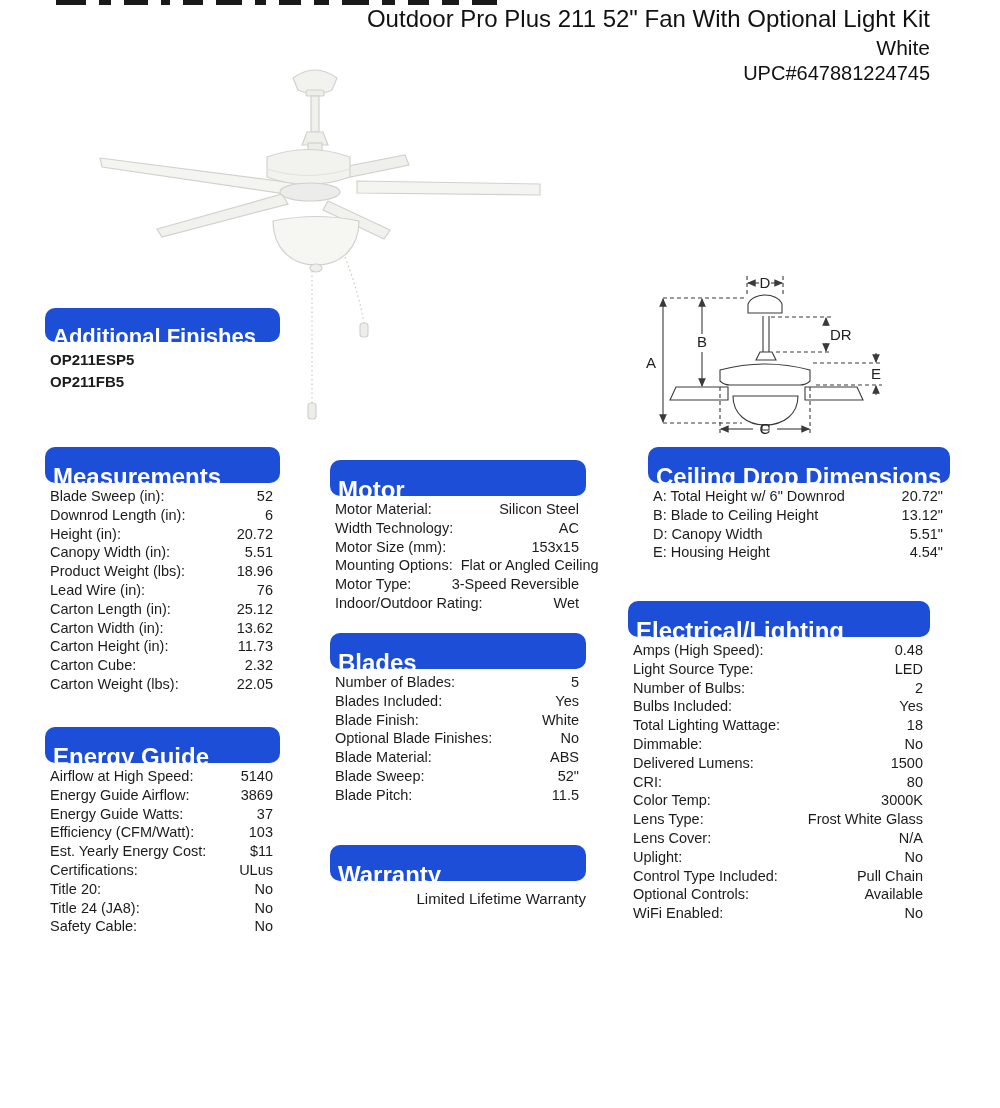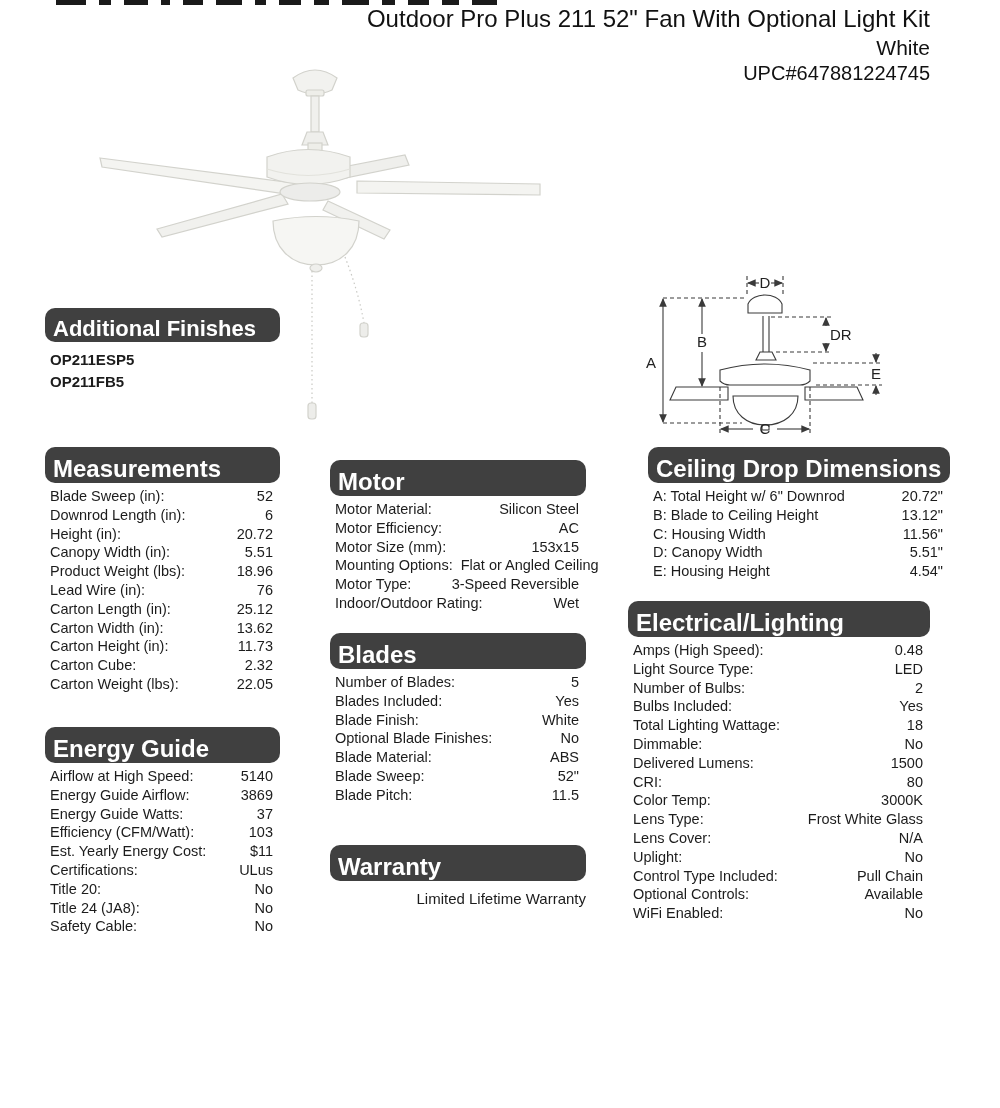--- a/index.html
+++ b/index.html
@@ -14,22 +14,22 @@
   
   .titleblock{position:absolute;top:3px;right:70px;text-align:right;}
   .title-line1{font-size:24px;line-height:31px;color:#111;}
   .title-line2{font-size:21px;line-height:27px;color:#111;}
   .title-line3{font-size:20px;line-height:25px;color:#111;}
   
   .section{position:absolute;}
   .col1{left:45px;width:235px;}
   .col2{left:330px;width:256px;}
   .col3{left:628px;width:302px;}
-  .bar{background:#404040;color:#ffffff;font-weight:bold;font-size:24px;
-       line-height:35px;height:36px;padding:4px 8px;box-sizing:border-box;
+  .bar{background:#1d4ed8;color:#ffffff;font-weight:bold;font-size:24px;
+       line-height:35px;height:36px;padding:12px 8px;box-sizing:border-box;
        white-space:nowrap;overflow:hidden;border-radius:10px;}
   .bar.small{font-size:22px;height:34px;line-height:33px;}
   .rows{margin-top:4px;padding:0 7px 0 5px;}
   .row{display:flex;justify-content:space-between;font-size:14.5px;
        line-height:18.8px;white-space:nowrap;}
   .row .lbl{padding-right:8px;}
   .row .val{text-align:right;}
   .finish-list{margin-top:7px;padding-left:5px;}
   .finish-item{font-weight:bold;font-size:15px;line-height:22px;}
   .warranty-text{margin-top:8px;padding-left:5px;font-size:15px;line-height:19px;text-align:right;}
@@ -253,21 +253,21 @@
 </div>
 
 <div class="section col2" style="top:460px;">
   <div class="bar">Motor</div>
   <div class="rows">
       <div class="row">
       <span class="lbl">Motor Material:</span>
       <span class="val">Silicon Steel</span>
     </div>
       <div class="row">
-      <span class="lbl">Motor Efficiency:</span>
+      <span class="lbl">Width Technology:</span>
       <span class="val">AC</span>
     </div>
       <div class="row">
       <span class="lbl">Motor Size (mm):</span>
       <span class="val">153x15</span>
     </div>
       <div class="row">
       <span class="lbl">Mounting Options:</span>
       <span class="val">Flat or Angled Ceiling</span>
     </div>
@@ -326,24 +326,20 @@
   <div class="rows">
       <div class="row">
       <span class="lbl">A: Total Height w/ 6" Downrod</span>
       <span class="val">20.72"</span>
     </div>
       <div class="row">
       <span class="lbl">B: Blade to Ceiling Height</span>
       <span class="val">13.12"</span>
     </div>
       <div class="row">
-      <span class="lbl">C: Housing Width</span>
-      <span class="val">11.56"</span>
-    </div>
-      <div class="row">
       <span class="lbl">D: Canopy Width</span>
       <span class="val">5.51"</span>
     </div>
       <div class="row">
       <span class="lbl">E: Housing Height</span>
       <span class="val">4.54"</span>
     </div>
     </div>
 </div>
 

